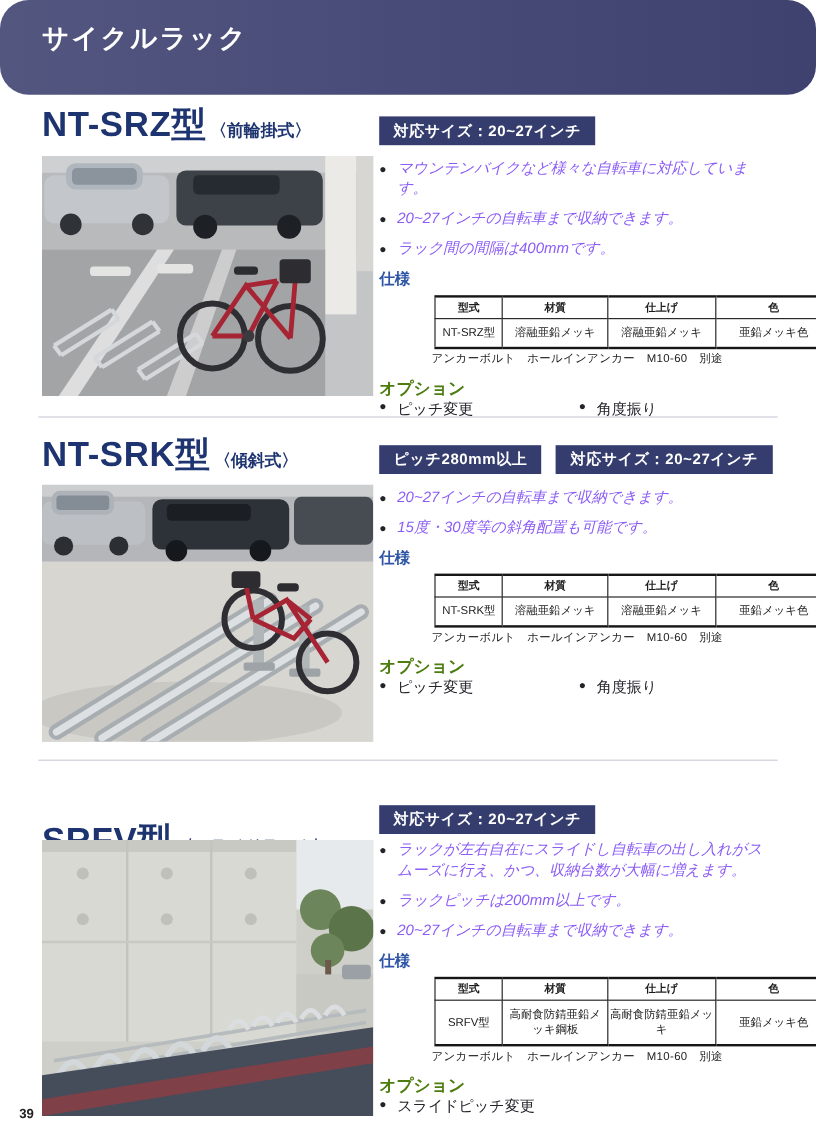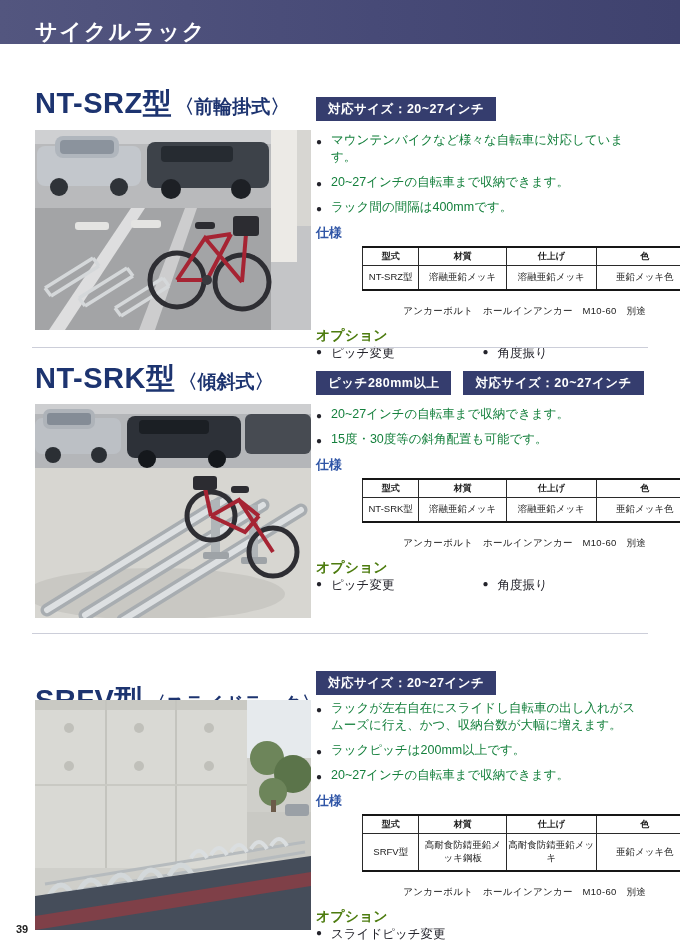--- a/index.html
+++ b/index.html
@@ -1,47 +1,47 @@
 <!DOCTYPE html>
 <html><head>
 <meta charset="utf-8">
 <style>
   html,body{margin:0;padding:0;background:#e9e9ec;}
   .page{position:relative;width:680px;height:950px;background:#ffffff;overflow:hidden;
         font-family:"Liberation Sans","DejaVu Sans",sans-serif;color:#23232b;}
   
-  .header{position:absolute;left:0;top:0;width:680px;height:44px;
-          background:linear-gradient(90deg,#53567f 0%,#474a77 55%,#3f426e 100%);}
+  .header{position:absolute;left:0;top:0;width:680px;height:79px;
+          background:linear-gradient(90deg,#53567f 0%,#474a77 55%,#3f426e 100%);border-radius:24px;}
   .header-title{position:absolute;left:35px;top:17px;color:#ffffff;font-size:22px;
                 font-weight:bold;letter-spacing:2px;}
   
   .sec-title{position:absolute;left:35px;color:#1d3470;white-space:nowrap;}
   .model{font-size:29px;font-weight:bold;letter-spacing:.5px;}
-  .subname{font-size:19px;font-weight:bold;margin-left:3px;}
+  .subname{font-size:14px;font-weight:bold;margin-left:3px;}
   
   .badges{position:absolute;display:flex;gap:12px;border-radius:11px;}
   .badge{background:#353d6e;color:#fff;font-size:12.5px;font-weight:bold;
          height:24px;display:flex;align-items:center;padding:0 12px;letter-spacing:.5px;}
   
   .photo{position:absolute;left:35px;width:276px;display:block;background:#c4c5c7;}
   
   .rcol{position:absolute;left:316px;width:332px;}
   ul.bullets{list-style:none;margin:0;padding:0;}
   ul.bullets li{position:relative;font-size:12.5px;line-height:17px;margin-bottom:8px;
-                padding-left:15px;color:#15803d;}
+                padding-left:15px;color:#8b5cf6;font-style:italic;}
   ul.bullets li::before{content:"●";position:absolute;left:0;top:1px;font-size:10px;color:#23232b;}
   .spec-label{color:#2f55a6;font-size:13px;font-weight:bold;margin:3px 0 4px;}
   table.spec{width:332px;border-collapse:collapse;border-top:2px solid #161616;
              border-bottom:2px solid #161616;margin-left:46px;}
   table.spec th{border:1px solid #2a2a2a;border-top:2px solid #161616;font-size:9px;
                 font-weight:bold;padding:2px 0;text-align:center;color:#1c1c1c;}
   table.spec td{border:1px solid #2a2a2a;border-bottom:2px solid #161616;font-size:9.5px;
                 padding:5px 1px;text-align:center;color:#1c1c1c;}
   .c0{width:56px;} .c1{width:88px;} .c2{width:90px;} .c3{width:98px;}
-  .anchor-note{font-size:9.5px;color:#222;text-align:right;margin-top:14px;padding-right:2px;
+  .anchor-note{font-size:9.5px;color:#222;text-align:center;margin-top:2px;padding-right:2px;
                letter-spacing:.3px;}
   .opt-label{color:#4d7c0f;font-size:14px;font-weight:bold;margin-top:9px;}
   .opt-row{display:flex;gap:88px;margin-top:0;}
   .opt-item{position:relative;font-size:12.5px;padding-left:15px;color:#23232b;}
   .opt-item::before{content:"●";position:absolute;left:0;top:1px;font-size:10px;color:#23232b;}
   .divider{position:absolute;left:32px;width:616px;height:1px;background:#ccced9;}
   .pagenum{position:absolute;left:16px;top:923px;font-size:11px;font-weight:bold;color:#222;}
 </style>
 </head>
 <body>

